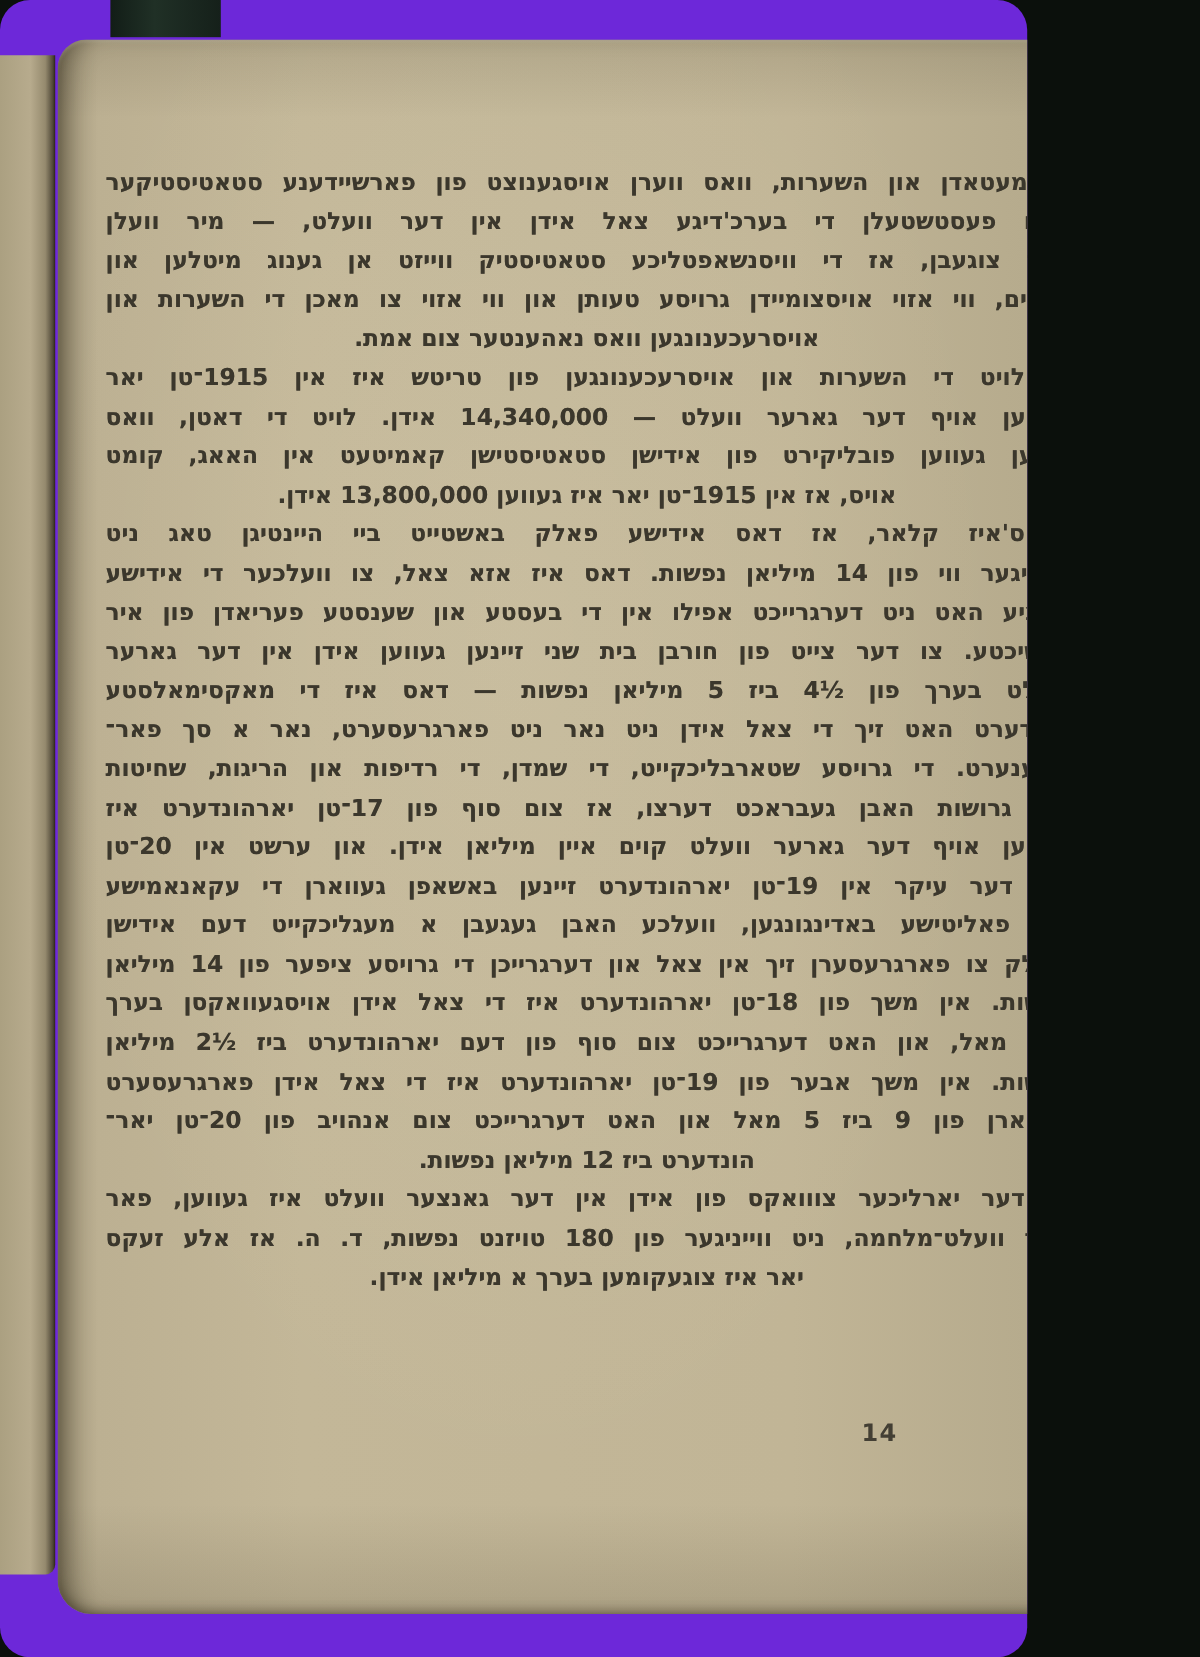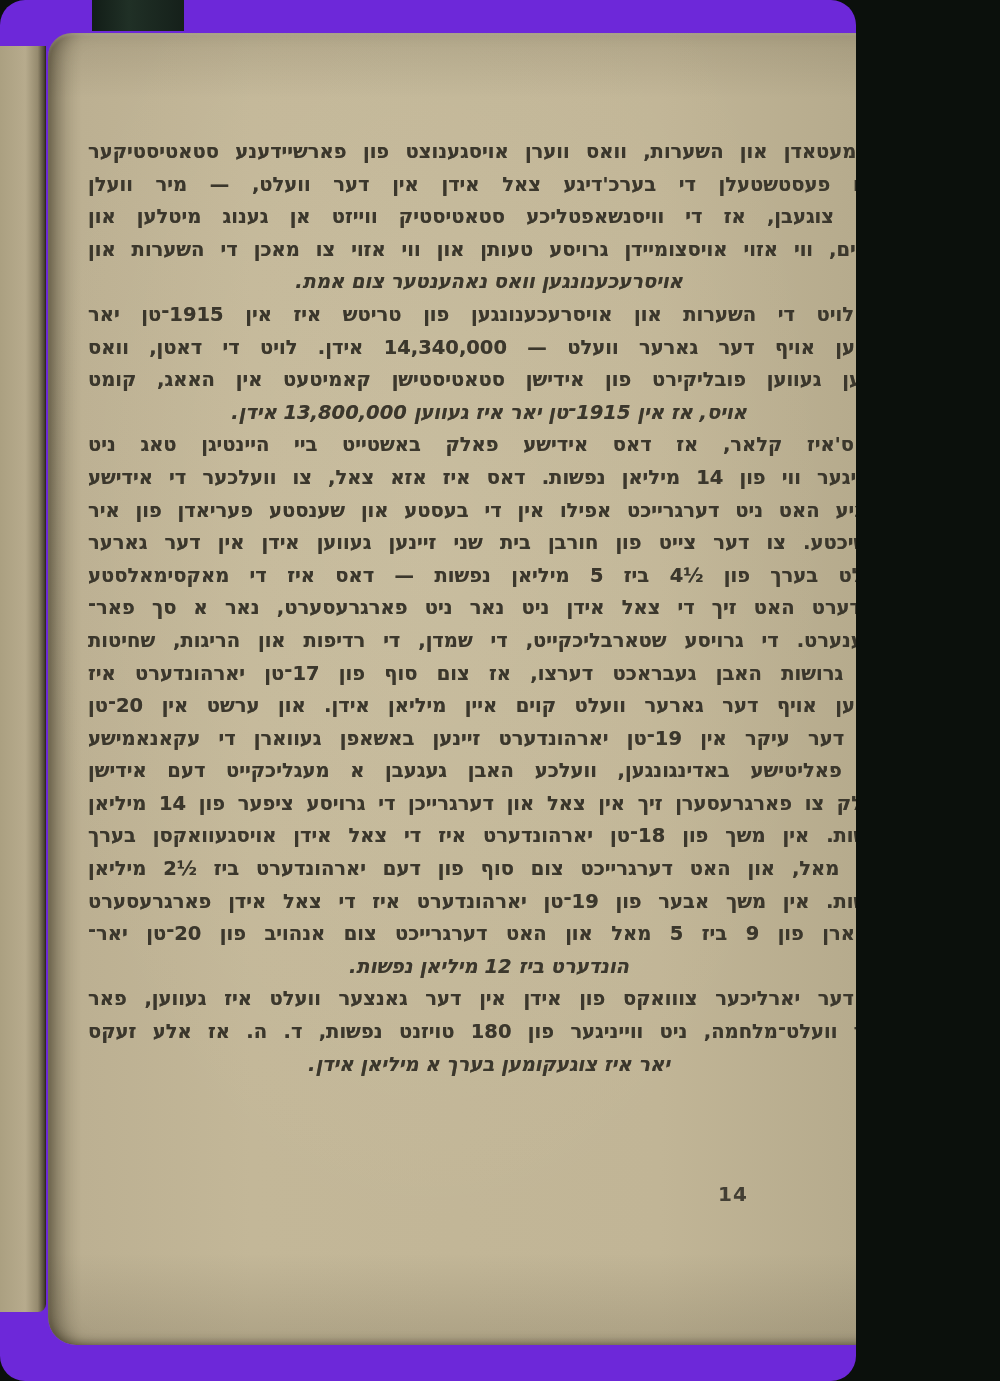--- a/index.html
+++ b/index.html
@@ -60,21 +60,21 @@
     font-size:19.5px; font-weight:bold;
     text-shadow:0 0 0.5px rgba(59,55,44,0.55);
   }
   .para { margin:0; }
   .line {
     height:32.6px; line-height:32.6px;
     text-align:justify; text-align-last:justify;
     text-justify:inter-word;
   }
   .para.indent .line:first-child { padding-right:36px; }
-  .line.para-end { text-align-last:center;font-style:italic; }
+  .line.para-end { text-align-last:center; }
   .page-number {
     position:absolute; left:670px; top:1149px;
     color:#433f34; font-size:20px; font-weight:bold; letter-spacing:1px;
   }
 </style>
 </head>
 <body>
 
 <div class="stage">
   <div class="headband"></div>

